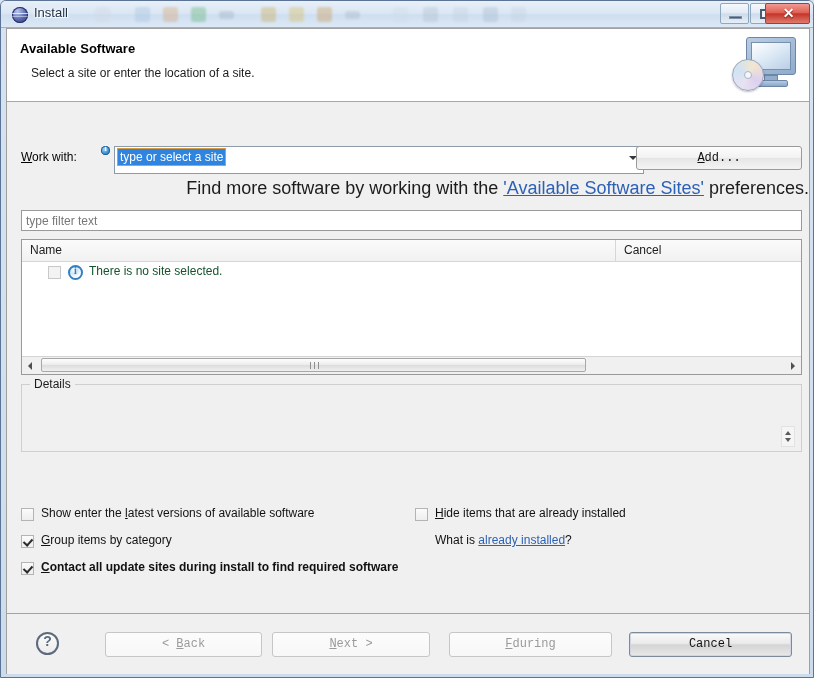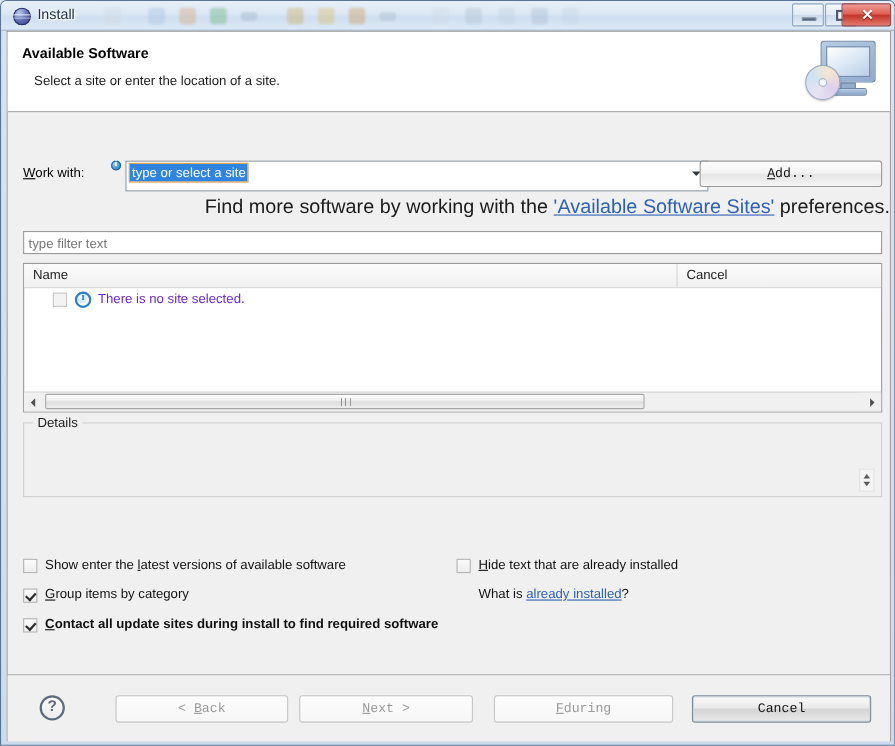--- a/index.html
+++ b/index.html
@@ -433,21 +433,21 @@
     text-align: center;
     font-size: 10px;
     font-weight: bold;
     color: #2f7fc4;
     font-family: "Liberation Serif", serif;
   }
   .row-label {
     position: absolute;
     left: 67px; top: 3px;
     font-size: 12px;
-    color: #6d28d9;
+    color: #14532d;
     white-space: nowrap;
   }
 
   
   .hscroll {
     position: absolute;
     left: 0; bottom: 0;
     width: 779px; height: 17px;
     background: #f0f0f0;
     border-top: 1px solid #d4d4d4;
@@ -709,21 +709,21 @@
         <span class="opt-label"><span></span><span class="mn">G</span><span>roup items by category</span></span>
       </div>
 
       <div class="opt opt-3">
         <span class="cb checked"></span>
         <span class="opt-label"><span></span><span class="mn">C</span><span>ontact all update sites during install to find required software</span></span>
       </div>
 
       <div class="opt opt-4">
         <span class="cb"></span>
-        <span class="opt-label"><span></span><span class="mn">H</span><span>ide text that are already installed</span></span>
+        <span class="opt-label"><span></span><span class="mn">H</span><span>ide items that are already installed</span></span>
       </div>
 
       <div class="whatis"><span>What is </span><a class="link">already installed</a><span>?</span></div>
     </div>
 
     <div class="sep"></div>
     <div class="buttonbar">
       <div class="help-btn"></div>
       <div class="btn wizbtn btn-back disabled"><span>&lt; </span><span class="mn">B</span><span>ack</span></div>
       <div class="btn wizbtn btn-next disabled"><span></span><span class="mn">N</span><span>ext &gt;</span></div>

